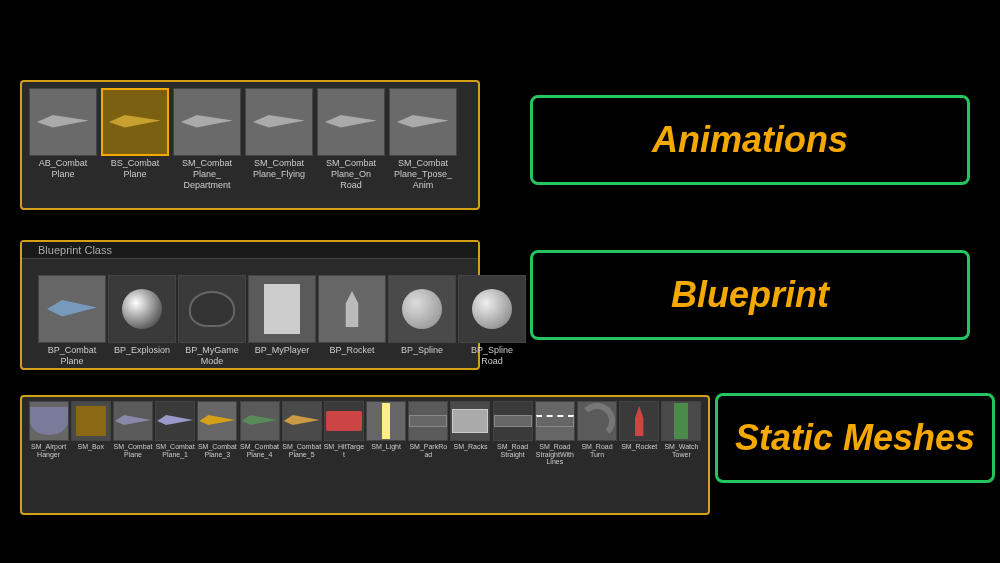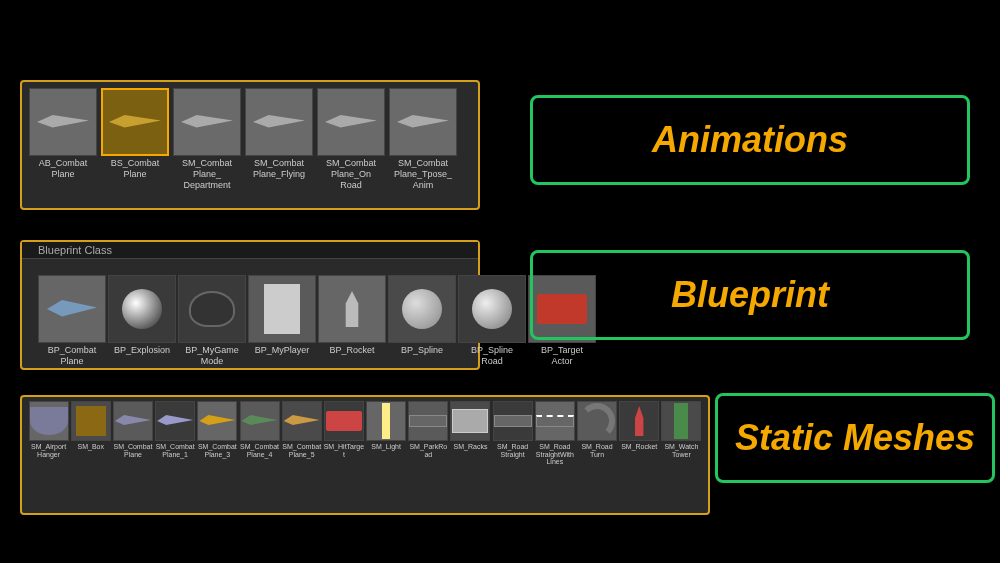--- a/index.html
+++ b/index.html
@@ -392,26 +392,20 @@
       <div class="asset-label">BP_Spline</div>
     </div>
 
     <div class="asset-item">
       <div class="asset-thumb bg-dark">
         <div class="sphere-icon" style="background:radial-gradient(circle at 35% 35%, #eee, #777);"></div>
       </div>
       <div class="asset-label">BP_Spline<br>Road</div>
     </div>
 
-    <div class="asset-item">
-      <div class="asset-thumb bg-gray1">
-        <div class="target-icon"></div>
-      </div>
-      <div class="asset-label">BP_Target<br>Actor</div>
-    </div>
   </div>
 </div>
 
 <div class="label-box blueprints-label">
   <span>Blueprint</span>
 </div>
 
 <div class="panel staticmeshes-panel">
   <div class="sm-grid">
 

